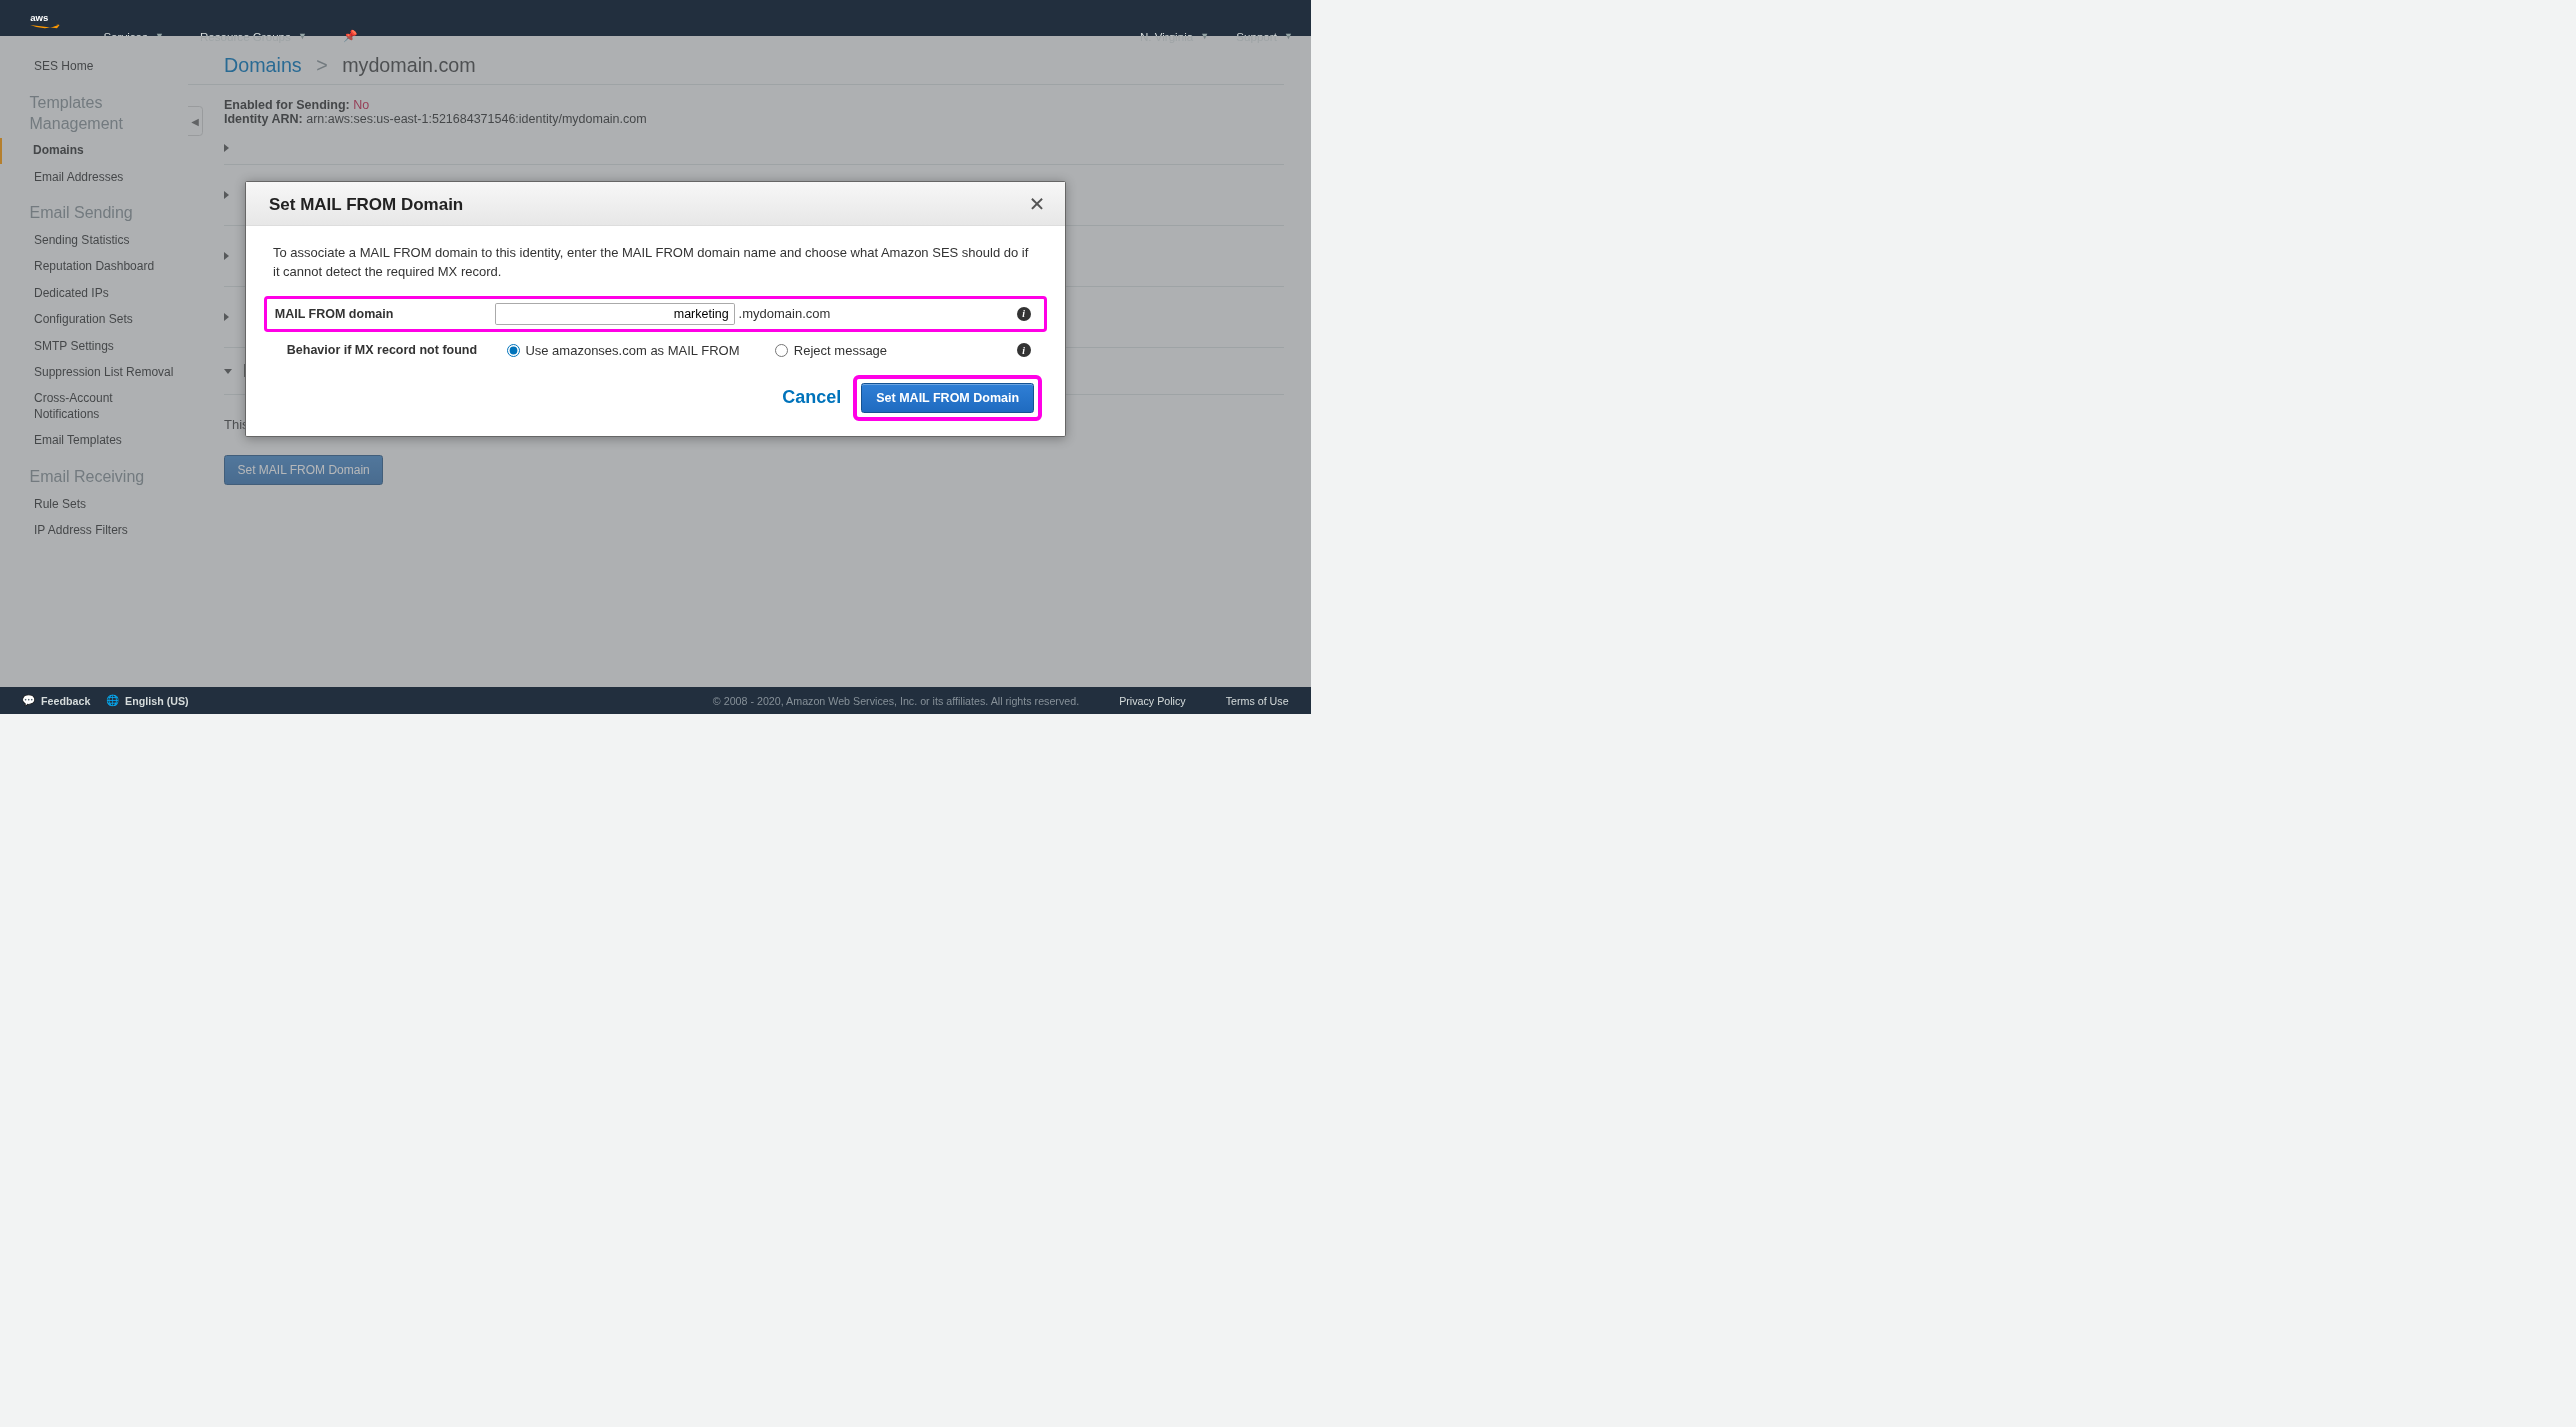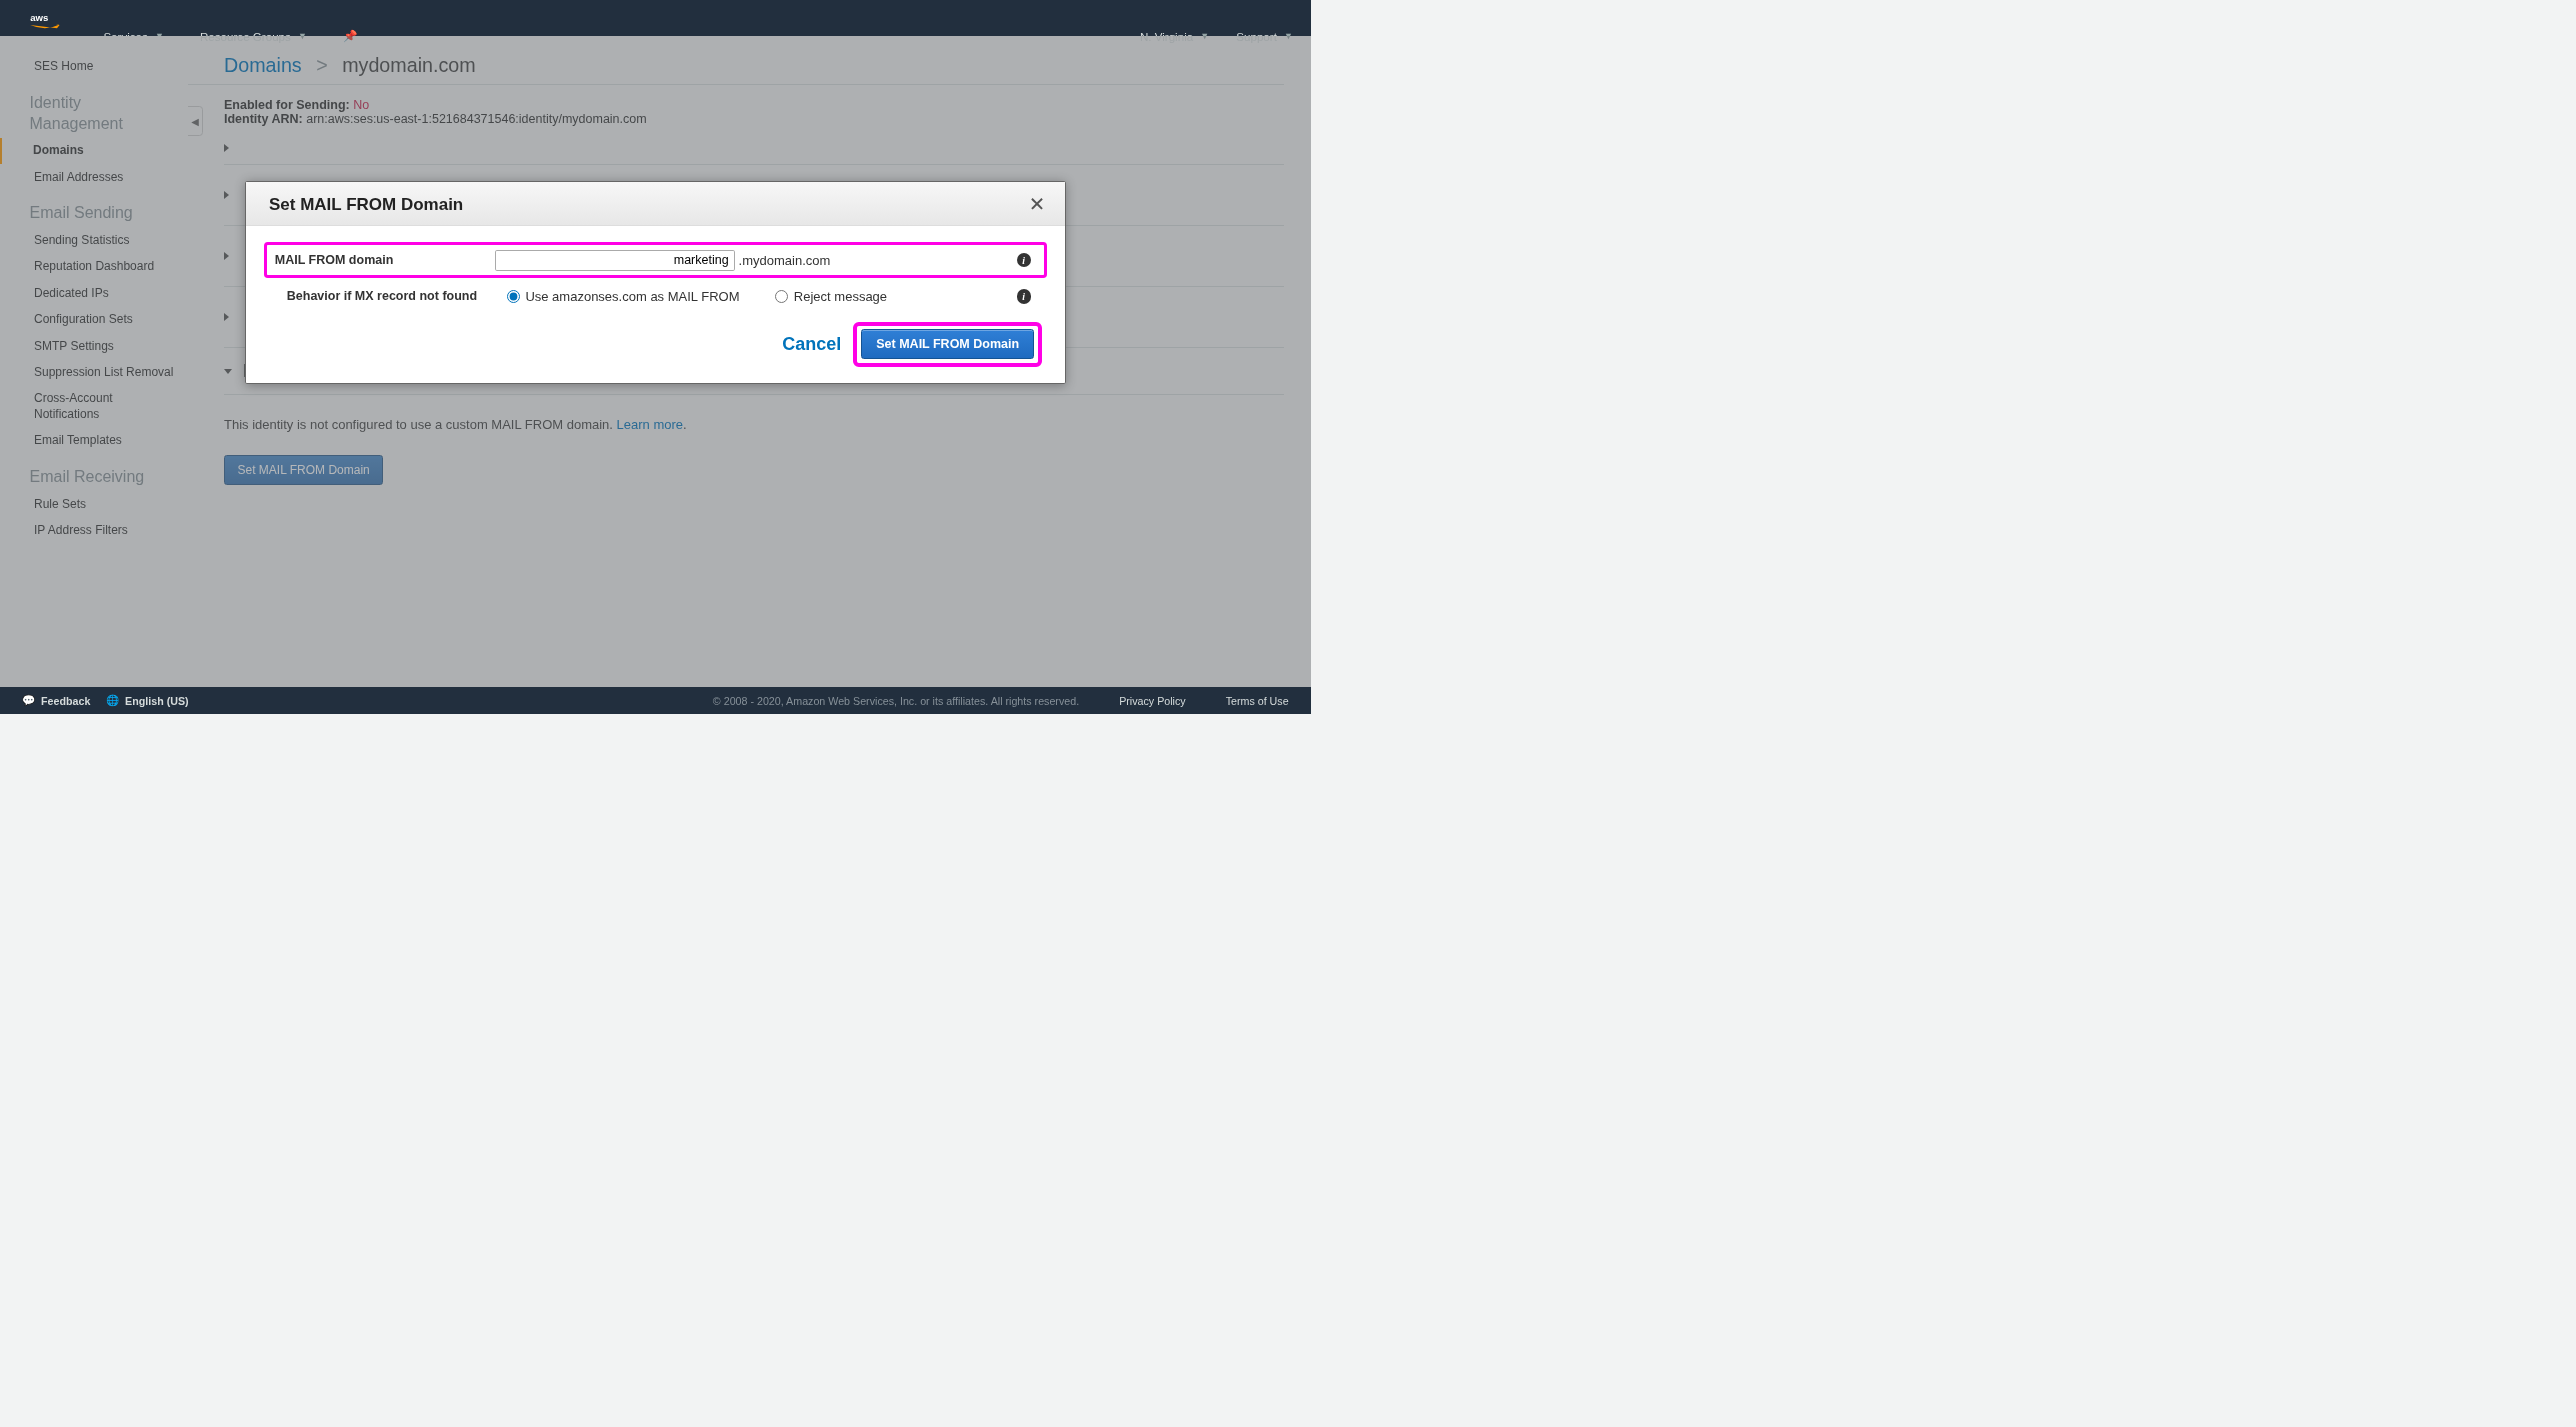--- a/index.html
+++ b/index.html
@@ -291,21 +291,21 @@
       <span>Support</span>
       <span class="caret">▼</span>
     </div>
   </div>
 </div>
 
 <div class="layout">
 
   <div class="sidebar">
     <a class="nav-link top">SES Home</a>
-    <div class="section-head">Identity Management</div>
+    <div class="section-head">Templates Management</div>
     <a class="nav-link active">Domains</a>
     <a class="nav-link">Email Addresses</a>
     <div class="section-head">Email Sending</div>
     <a class="nav-link">Sending Statistics</a>
     <a class="nav-link">Reputation Dashboard</a>
     <a class="nav-link">Dedicated IPs</a>
     <a class="nav-link">Configuration Sets</a>
     <a class="nav-link">SMTP Settings</a>
     <a class="nav-link">Suppression List Removal</a>
     <a class="nav-link">Cross-Account Notifications</a>
@@ -380,20 +380,21 @@
   </div>
 </div>
 
 <div class="overlay" style="top:36px; bottom:27px;">
   <div class="modal">
     <div class="modal-head">
       <h2>Set MAIL FROM Domain</h2>
       <span class="modal-close">✕</span>
     </div>
     <div class="modal-body">
+      <div class="modal-desc">To associate a MAIL FROM domain to this identity, enter the MAIL FROM domain name and choose what Amazon SES should do if it cannot detect the required MX record.</div>
 
       <div class="form-row highlight">
         <div class="form-label">MAIL FROM domain</div>
         <div class="form-field">
           <input type="text" value="marketing" style="">
           <span class="suffix">.mydomain.com</span>
         </div>
         <div class="info-col">
             <span class="info-icon">i</span>
           </div>

